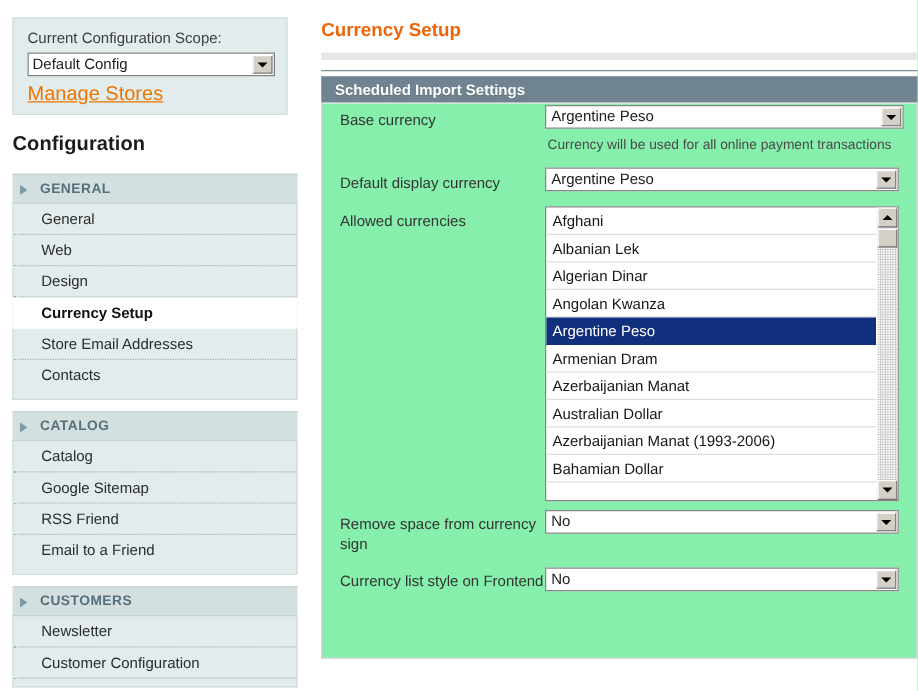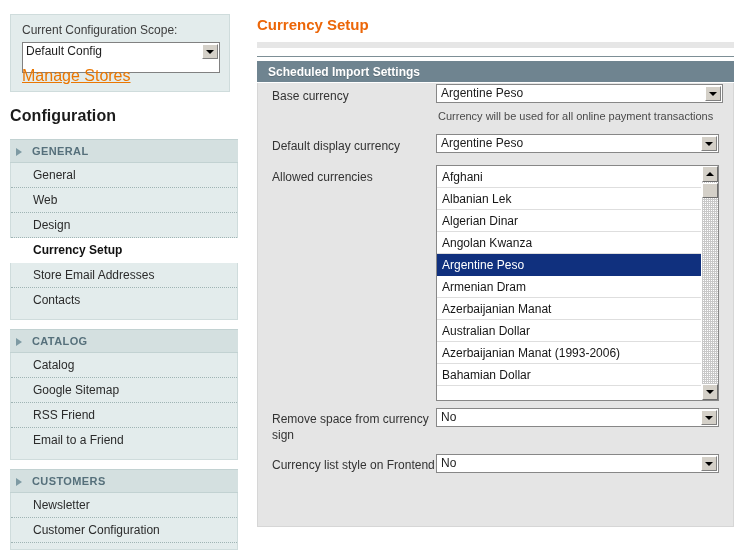--- a/index.html
+++ b/index.html
@@ -42,21 +42,21 @@
     position: absolute;
     left: 11px; top: 8px;
     font-size: 12px;
     color: #3d3d3d;
     white-space: nowrap;
   }
   .scope-select {
     position: absolute;
     left: 11px; top: 27px;
     width: 198px;
-    height: 31px;
+    height: 19px;
     box-sizing: border-box;
     background: #ffffff;
     border: 1px solid #818181;
     font-family: "Liberation Sans", sans-serif;
     font-size: 12px;
     color: #1d1d1d;
     padding: 0 20px 0 3px;
     line-height: 17px;
   }
   .scope-select .sel-arrow {
@@ -184,21 +184,21 @@
     color: #ffffff;
     font-size: 12px;
     font-weight: bold;
     padding-left: 11px;
     box-sizing: border-box;
     cursor: pointer;
     border-bottom: 1px solid #ffffff;
     text-shadow: 0 1px 0 rgba(0,0,0,0.18);
   }
   .section-body {
-    background: #e5e5e5;
+    background: #86efac;
     border: 1px solid #d6d6d6;
     border-top: none;
     box-sizing: border-box;
     padding: 12px 0 14px 0;
     height: 444px;
     position: relative;
   }
 
   .frow {
     position: absolute;

